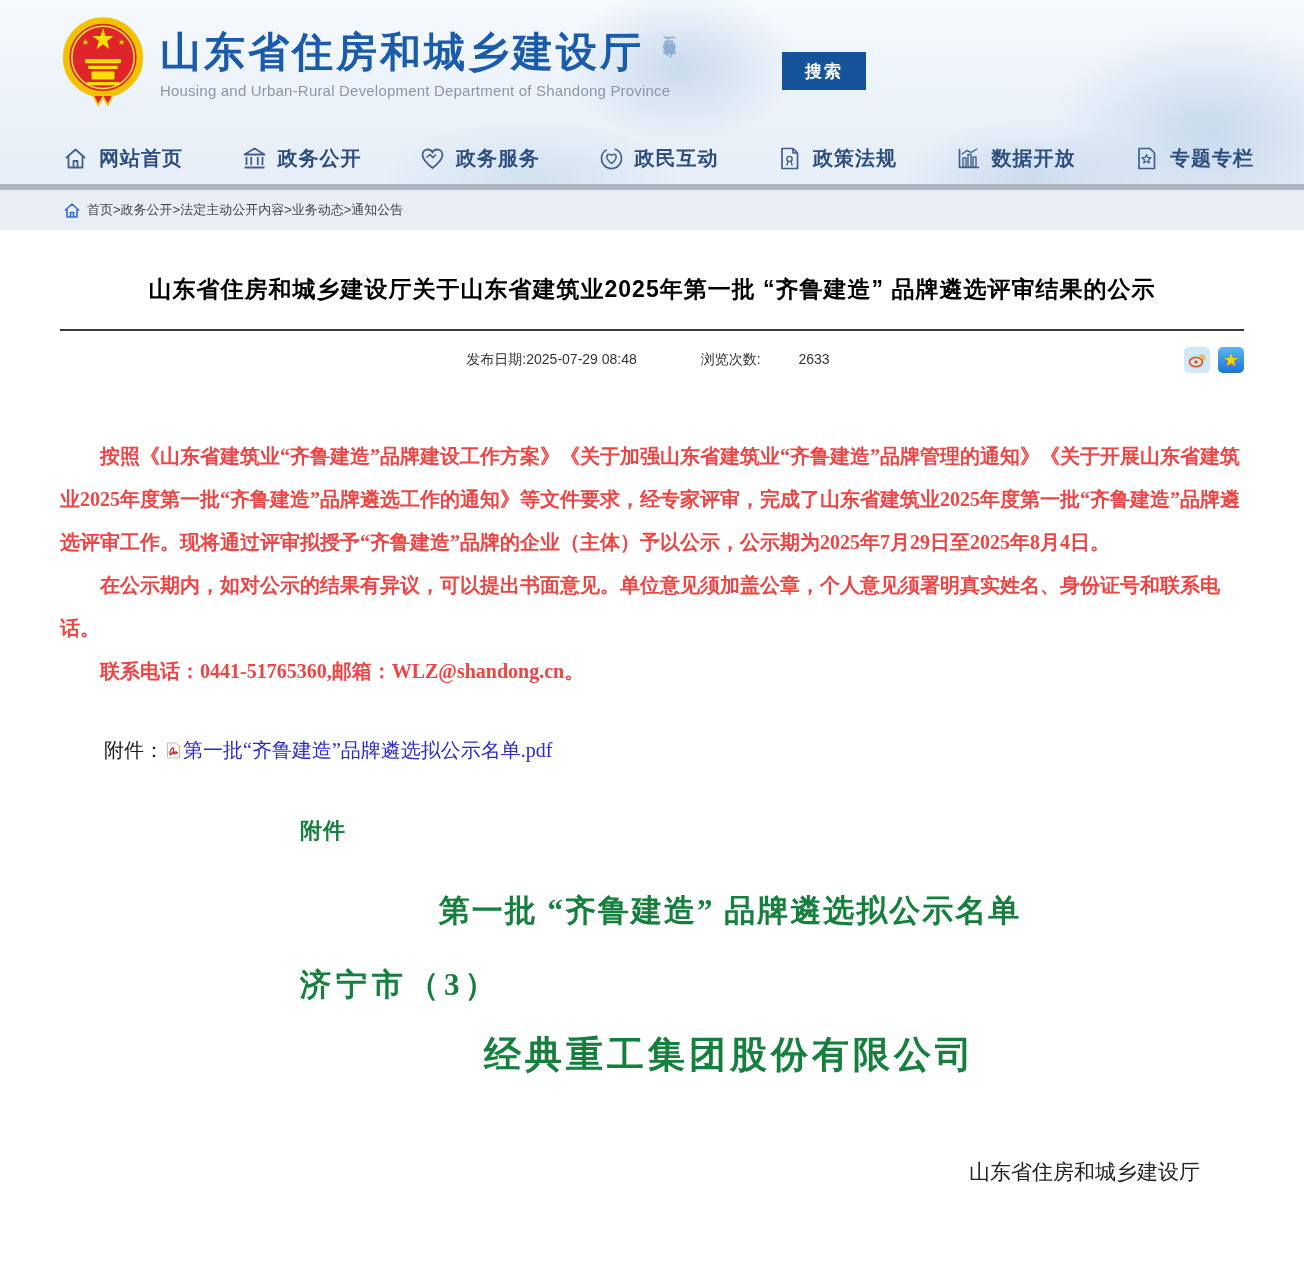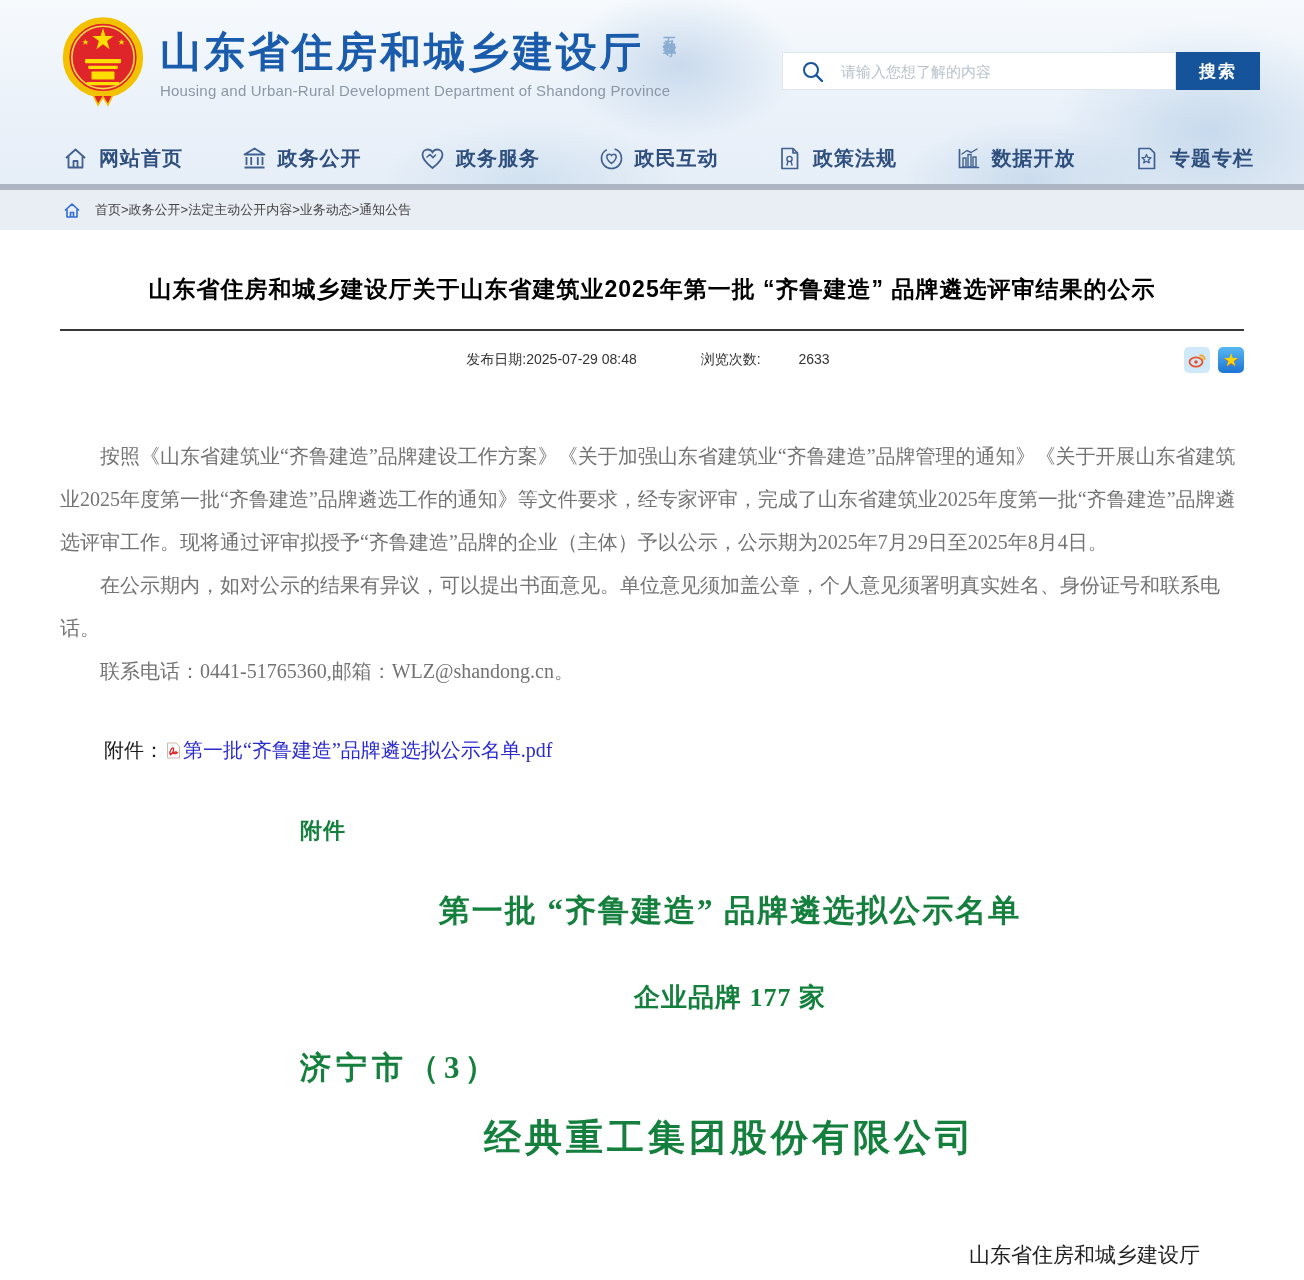--- a/index.html
+++ b/index.html
@@ -58,21 +58,21 @@
     display:flex; align-items:center; justify-content:space-between;
     padding:0 50px 0 62px;
   }
   .nav-item { display:flex; align-items:center; cursor:pointer; }
   .nav-item .nicon { margin-right:10px; display:flex; }
   .nav-item .nlabel { font-size:20px; font-weight:bold; color:#2e4e7e; letter-spacing:1px; }
   .nav-divider { position:absolute; left:0; right:0; bottom:0; height:6px; background:#aeb6c4; }
   
   .breadcrumb {
     height:40px; background:#e9edf4; display:flex; align-items:center;
-    padding-left:64px; font-size:13px; color:#454545;gap:8px;
+    padding-left:64px; font-size:13px; color:#454545;
   }
   .breadcrumb .crumb-home { margin-right:7px; display:flex; }
   
   .main { padding:0 60px; }
   .article-title {
     margin:44px 0 0 0; text-align:center;
     font-size:23px; font-weight:bold; color:#000; letter-spacing:1px;
     padding-bottom:24px; border-bottom:2px solid #3a3a3a;
   }
   .meta-row { position:relative; margin-top:16px; height:30px; }
@@ -83,21 +83,21 @@
   .meta-center .m-date { margin-right:60px; }
   .meta-center .m-views-label { margin-right:34px; }
   .share-icons { position:absolute; right:0; top:0; display:flex; }
   .share-ic { width:26px; height:26px; border-radius:5px; margin-left:8px;
     display:flex; align-items:center; justify-content:center; cursor:pointer; }
   .share-weibo { background:#cfe9fa; }
   .share-qzone { background:linear-gradient(180deg,#58b8f3,#1d74d2); }
   .share-qzone .star { color:#ffd400; font-size:18px; line-height:1; text-shadow:0 1px 0 #a66; }
   .body-text {
     margin-top:58px; font-family:"Liberation Serif", serif;
-    font-size:20px; color:#737373; line-height:43px;
+    font-size:20px; color:#ef4444; line-height:43px;font-weight:bold;
   }
   .body-text p { margin:0; text-indent:2em; }
   .attach-row {
     margin-top:44px; font-family:"Liberation Serif", serif; font-size:20px;
     padding-left:2.2em; display:flex; align-items:center; color:#1a1a1a;
   }
   .pdf-ic { margin:0 2px 0 2px; display:flex; }
   .attach-link { color:#2a2ace; text-decoration:none; cursor:pointer; }
   
   .doc {
@@ -138,27 +138,20 @@
       <rect x="30" y="80" width="40" height="4" rx="1" fill="#ffde00"></rect>
       <path d="M38 96 L44 108 L50 98 L56 108 L62 96 Z" fill="#e0252a" stroke="#f2c200" stroke-width="2"></path>
     </svg>
     <div class="title-block">
       <h1 class="site-title">山东省住房和城乡建设厅</h1>
       <div class="site-subtitle">Housing and Urban-Rural Development Department of Shandong Province</div>
     </div>
   </div>
 
   <div class="search-box">
-    <div class="search-input-wrap">
-      <svg class="search-glass" width="24" height="24" viewBox="0 0 24 24">
-        <circle cx="10" cy="10" r="7" fill="none" stroke="#15549a" stroke-width="2"></circle>
-        <line x1="15.5" y1="15.5" x2="21" y2="21" stroke="#15549a" stroke-width="2.4" stroke-linecap="round"></line>
-      </svg>
-      <input class="search-input" type="text" placeholder="请输入您想了解的内容" style="">
-    </div>
     <button class="search-btn">搜索</button>
   </div>
 
   <div class="nav">
     <div class="nav-item">
       <span class="nicon">
         <svg width="27" height="27" viewBox="0 0 27 27">
             <path d="M4 13 L13.5 4.5 L23 13 M6.5 11.5 V22.5 H20.5 V11.5 M11.5 22.5 V16 H15.5 V22.5" fill="none" stroke="#41608f" stroke-width="1.8" stroke-linejoin="round"></path>
           </svg>
       </span>
@@ -272,21 +265,20 @@
         <path d="M1.5 1 H10 L13.5 4.5 V16 H1.5 Z" fill="#fff" stroke="#c9b9b0" stroke-width="1"></path>
         <path d="M4 11.5 C3.2 9.5 6.5 4.5 7.5 6.5 C8.5 8.5 5 13.5 4.2 12.8 C3.4 12.1 9.5 9.2 11 10.2 C12.5 11.2 8.2 12.2 7 11" fill="none" stroke="#d22" stroke-width="1.3" stroke-linecap="round"></path>
       </svg>
     </span>
     <a class="attach-link">第一批“齐鲁建造”品牌遴选拟公示名单.pdf</a>
   </div>
 
   <div class="doc">
     <div class="doc-label">附件</div>
     <div class="doc-title">第一批 “齐鲁建造” 品牌遴选拟公示名单</div>
-    <div class="doc-subtitle">企业品牌 177 家</div>
     <div class="doc-city">济宁市（3）</div>
     <div class="doc-company">经典重工集团股份有限公司</div>
   </div>
 
   <div class="signature">
     <div class="sig-org">山东省住房和城乡建设厅</div>
 
   </div>
 
 </div>

